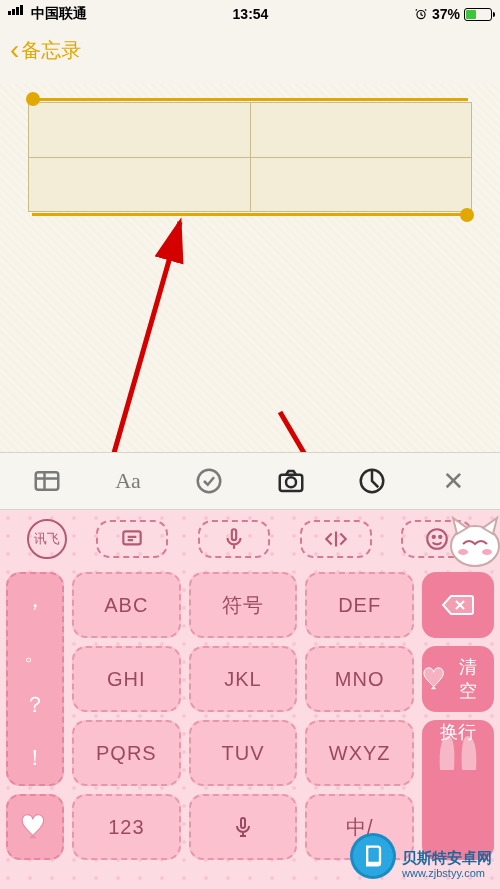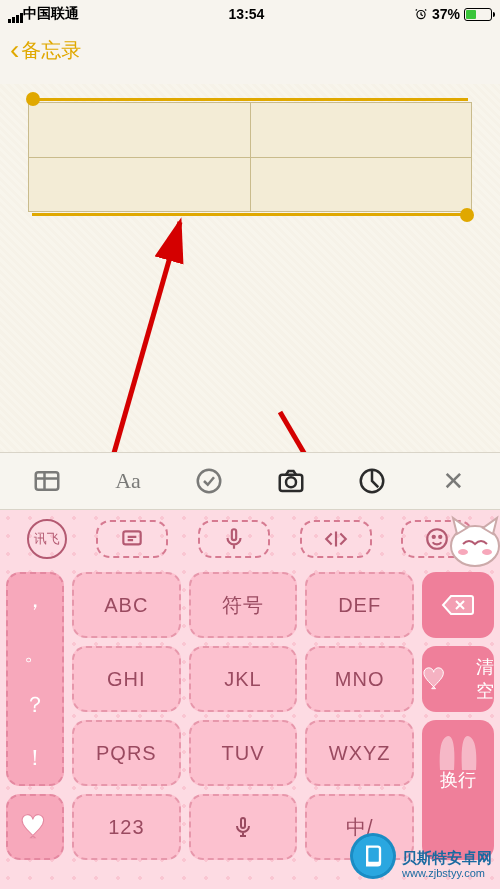--- a/index.html
+++ b/index.html
@@ -1,21 +1,21 @@
 <!DOCTYPE html>
 <html><head>
 <meta charset="utf-8">
 <style>
   * { margin: 0; padding: 0; box-sizing: border-box; }
   html, body { width: 500px; height: 889px; overflow: hidden; font-family: -apple-system, "Helvetica Neue", Arial, sans-serif; }
   body { background: #f7f4ee; position: relative; }
 
   
   .status-bar { height: 28px; display: flex; align-items: center; justify-content: space-between; padding: 0 8px; font-size: 14px; font-weight: 600; color: #000; background: #f7f4ee; }
-  .status-left { display: flex; align-items: flex-end; gap: 0; }
+  .status-left { display: flex; align-items: flex-start; gap: 8px; }
   .status-right { display: flex; align-items: center; gap: 4px; text-align: right; }
   .signal-bars { display: flex; align-items: flex-end; gap: 1px; }
   .signal-bars span { width: 3px; background: #000; }
   .signal-bars span:nth-child(1){height:4px}.signal-bars span:nth-child(2){height:6px}.signal-bars span:nth-child(3){height:8px}.signal-bars span:nth-child(4){height:10px}
   .battery { width: 28px; height: 13px; border: 1.5px solid #000; border-radius: 3px; position: relative; display: flex; align-items: center; }
   .battery::after { content:""; position:absolute; right:-4px; top:3px; width:2px; height:5px; background:#000; border-radius:0 2px 2px 0;}
   .battery-fill { height: 9px; background: #3ac53a; border-radius:1px; margin-left:1px;}
   .alarm-ico { width:14px; height:14px; }
 
   
@@ -58,21 +58,21 @@
   .kbd-logo { width:40px; height:40px; border:2px solid #b45a72; border-radius:50%; display:flex; align-items:center; justify-content:center; color:#b45a72; font-size:13px;}
   .cat { position:absolute; right:-6px; top:2px; width:62px; height:56px; }
 
   .kbd-grid { position:relative; padding: 4px 6px 6px 6px; display:grid; grid-template-columns: 58px 1fr 1fr 1fr 72px; grid-template-rows: repeat(4, 66px); gap:8px;}
   .kbd-side { grid-column:1; grid-row:1 / span 3; background:#f7a8bb; border:2px dashed #e488a0; border-radius:14px; display:flex; flex-direction:column; align-items:center; justify-content:space-around; color:#fff; font-size:20px;}
   .kbd-side span{ font-size:22px;}
   .kbd-key { background:#fcc1cf; border:2px dashed #e797ab; border-radius:14px; display:flex; align-items:center; justify-content:center; color:#9a4a60; font-size:20px; letter-spacing:1px;}
   .kbd-key.sym{font-size:20px;}
   .kbd-right1 { grid-column:5; grid-row:1; background:#ef7f9a; border-radius:14px; display:flex; align-items:center; justify-content:center;}
   .kbd-right2 { grid-column:5; grid-row:2; background:#ef7f9a; border-radius:14px; display:flex; align-items:center; justify-content:center; color:#fff; font-size:18px;}
-  .kbd-right34 { grid-column:5; grid-row:3 / span 2; background:#ef7f9a; border-radius:14px; display:flex; flex-direction:column; align-items:center; justify-content:center; color:#fff; font-size:18px; padding-bottom:20px; position:relative; overflow:hidden;}
+  .kbd-right34 { grid-column:5; grid-row:3 / span 2; background:#ef7f9a; border-radius:14px; display:flex; flex-direction:column; align-items:center; justify-content:flex-start; color:#fff; font-size:18px; padding-bottom:20px; position:relative; overflow:hidden;}
   .kbd-right34 .ears { position:absolute; top:10px; width:48px; height:40px; }
   .kbd-globe { grid-column:1; grid-row:4; background:#f7a8bb; border:2px dashed #e488a0; border-radius:14px; display:flex; align-items:center; justify-content:center;}
   .kbd-heart{ width:28px; height:24px;}
 
   
   .wm { position:absolute; right:4px; bottom:8px; display:flex; align-items:flex-end; gap:6px; background:rgba(255,255,255,0.0); padding:2px 4px;}
   .wm-badge{ width:46px; height:46px; border-radius:50%; background:radial-gradient(circle at 50% 50%, #2aa7e0 60%, #1a8cc4 62%); display:flex; align-items:center; justify-content:center; color:#fff; font-size:11px;}
   .wm-txt{ display:flex; flex-direction:column; line-height:1.1;}
   .wm-txt .t1{ font-size:15px; font-weight:700; color:#1a6aa0;}
   .wm-txt .t2{ font-size:11px; color:#1a6aa0;}
@@ -241,21 +241,21 @@
         </svg>
     </div>
 
     <div class="kbd-key">GHI</div>
     <div class="kbd-key">JKL</div>
     <div class="kbd-key">MNO</div>
     <div class="kbd-right2">
         <svg class="kbd-heart" viewBox="0 0 28 24">
           <path d="M14 22 C6 14 2 10 2 6 a5 5 0 0110-1 a5 5 0 0110 1 c0 4-4 8-12 16z" fill="rgba(255,255,255,0.4)" stroke="#fff"></path>
         </svg>
-        <span style="margin-left:10px;text-align:right;">清空</span>
+        <span style="margin-left:10px;">清空</span>
       </div>
 
     <div class="kbd-key">PQRS</div>
     <div class="kbd-key">TUV</div>
     <div class="kbd-key">WXYZ</div>
     <div class="kbd-right34">
       <svg class="ears" viewBox="0 0 48 40">
           <path d="M6 40 Q4 8 14 6 Q22 6 20 40 Z M42 40 Q44 8 34 6 Q26 6 28 40 Z" fill="rgba(255,255,255,0.45)"></path>
         </svg>
       <span>换行</span>

